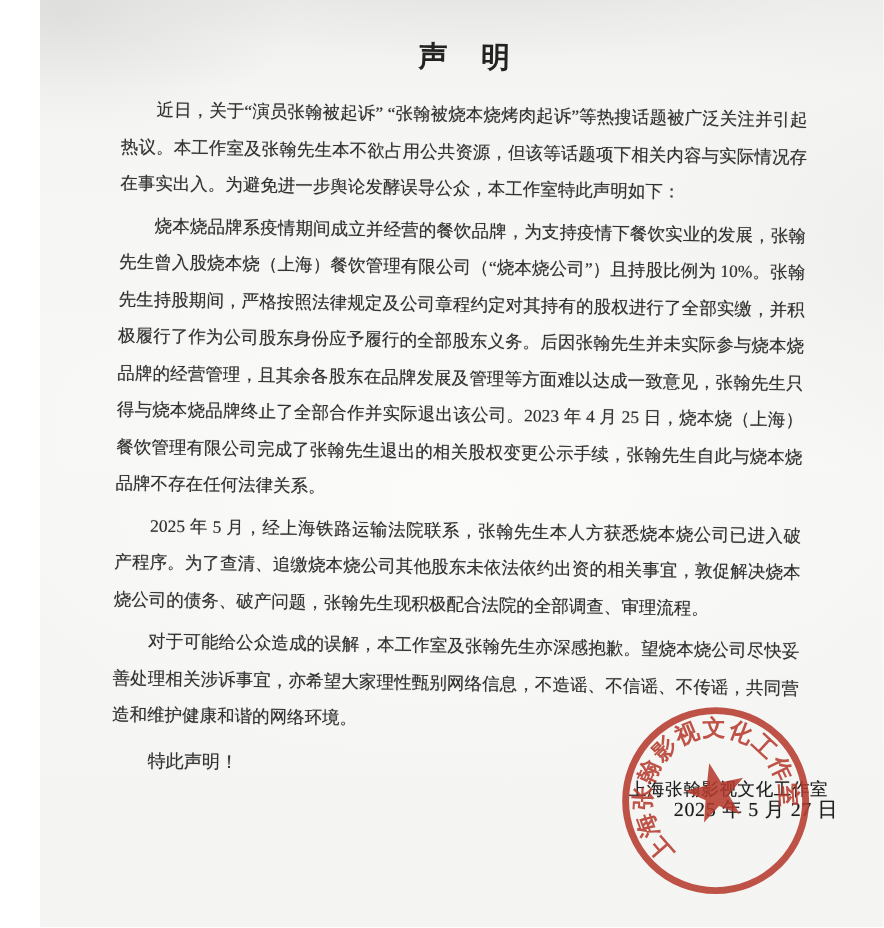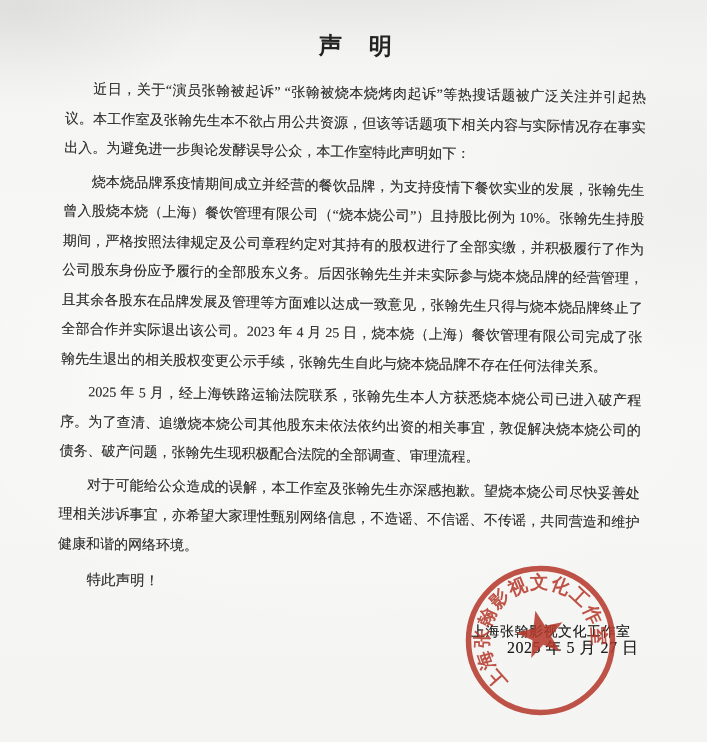--- a/index.html
+++ b/index.html
@@ -11,20 +11,21 @@
   }
   .page {
     position: absolute; inset: 0;
     background:
       radial-gradient(ellipse 260px 140px at 20px 10px, rgba(90,90,88,0.10), transparent 70%),
       radial-gradient(ellipse 400px 90px at 350px -20px, rgba(120,120,118,0.08), transparent 75%),
       radial-gradient(ellipse 300px 260px at 690px 200px, rgba(110,110,108,0.05), transparent 70%),
       radial-gradient(ellipse 500px 300px at 330px 400px, rgba(255,255,255,0.5), transparent 80%),
       linear-gradient(180deg, #ededeb 0px, #f5f5f3 70px, #f7f7f5 300px, #f4f4f2 100%);
     overflow: hidden;
+    margin-left: 32px;
   }
   .content {
     position: absolute; left: 66px; right: 60px; top: 0;
     transform: rotate(0.9deg);
     transform-origin: 320px 40px;
   }
   .doc-title {
     font-size: 23px; font-weight: bold; color: #222;
     text-align: center; margin: 31px 0 17px 0;
     letter-spacing: 2px;

